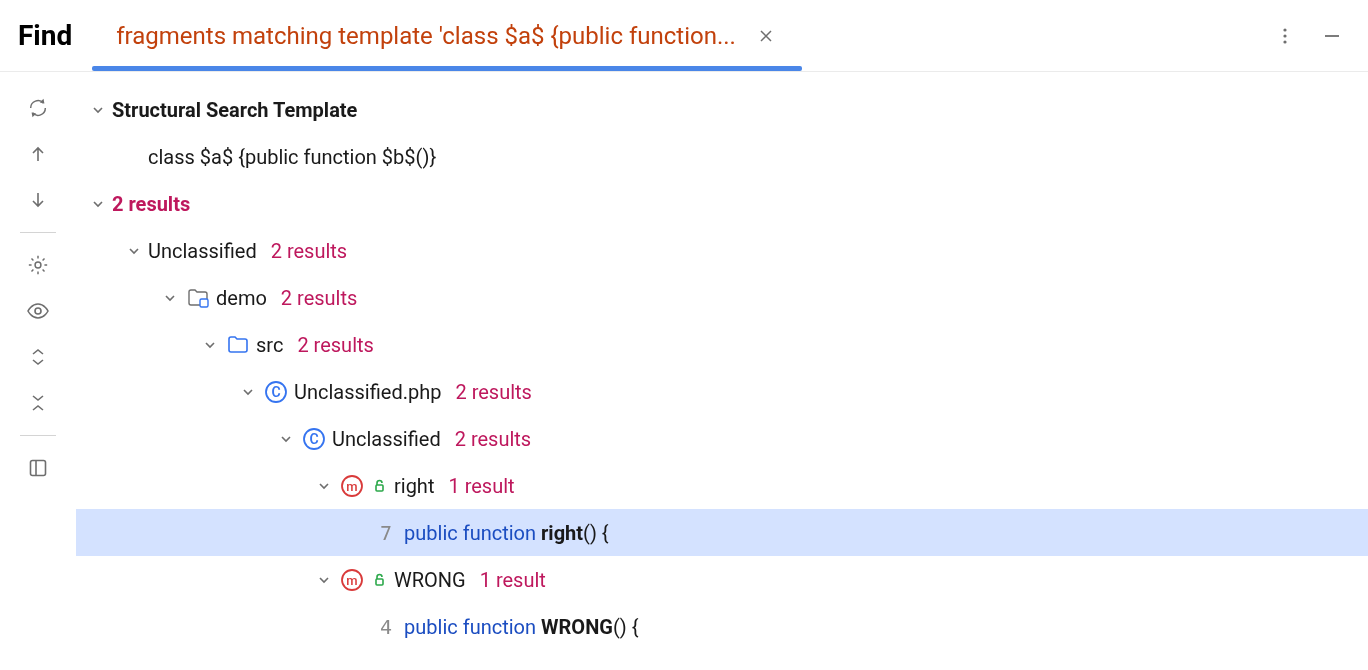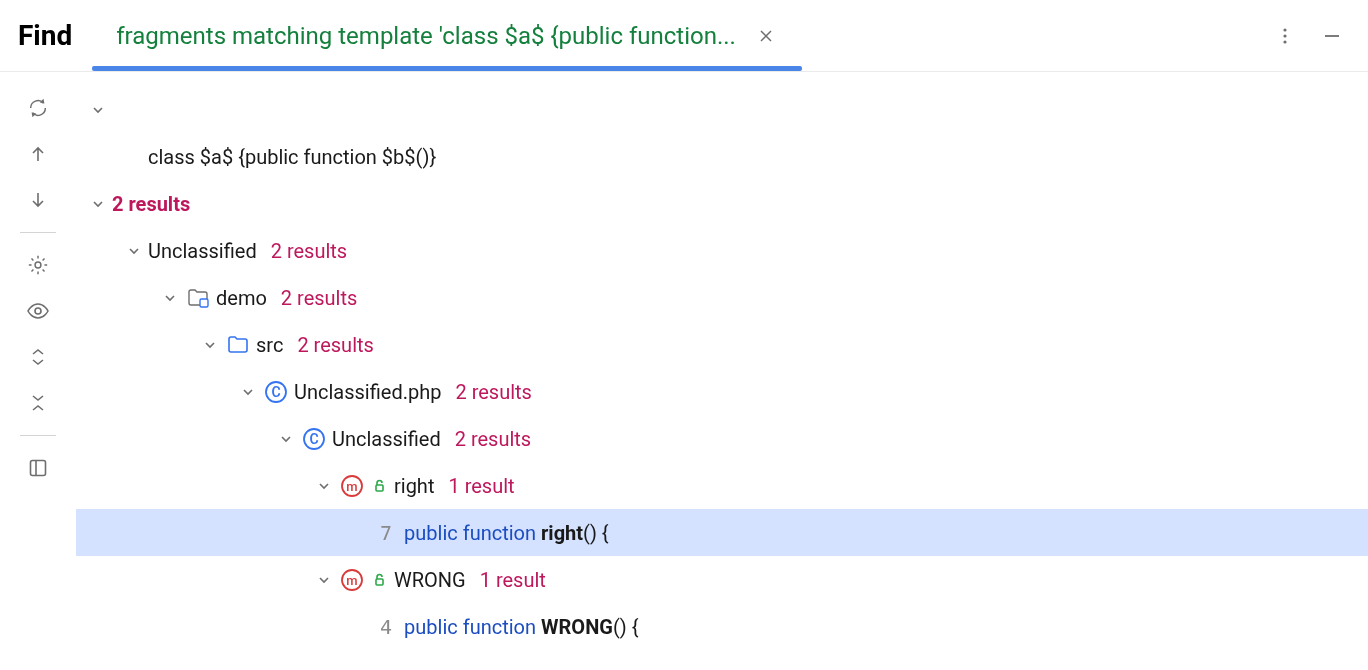--- a/index.html
+++ b/index.html
@@ -32,21 +32,21 @@
     .tab {
       display: flex;
       align-items: center;
       height: 100%;
       margin-left: 30px;
       position: relative;
       gap: 18px;
     }
     .tab-title {
       font-size: 24px;
-      color: #15803d;
+      color: #c2410c;
     }
     .tab-close {
       color: #6e6e6e;
       font-size: 20px;
       cursor: pointer;
       padding: 4px;
     }
     .tab-underline {
       position: absolute;
       bottom: 0;
@@ -249,20 +249,21 @@
 
   <div class="content">
 
     <div class="tree-row">
       <span class="indent indent-0"></span>
       <span class="chevron">
         <svg width="14" height="14" viewBox="0 0 14 14">
             <path d="M3 5l4 4 4-4" stroke="currentColor" stroke-width="1.6" fill="none"></path>
           </svg>
       </span>
+      <span class="bold">Structural Search Template</span>
     </div>
 
     <div class="tree-row">
       <span class="indent indent-1"></span>
       <span class="chevron"></span>
       <span>class $a$ {public function $b$()}</span>
     </div>
 
     <div class="tree-row">
       <span class="indent indent-0"></span>

